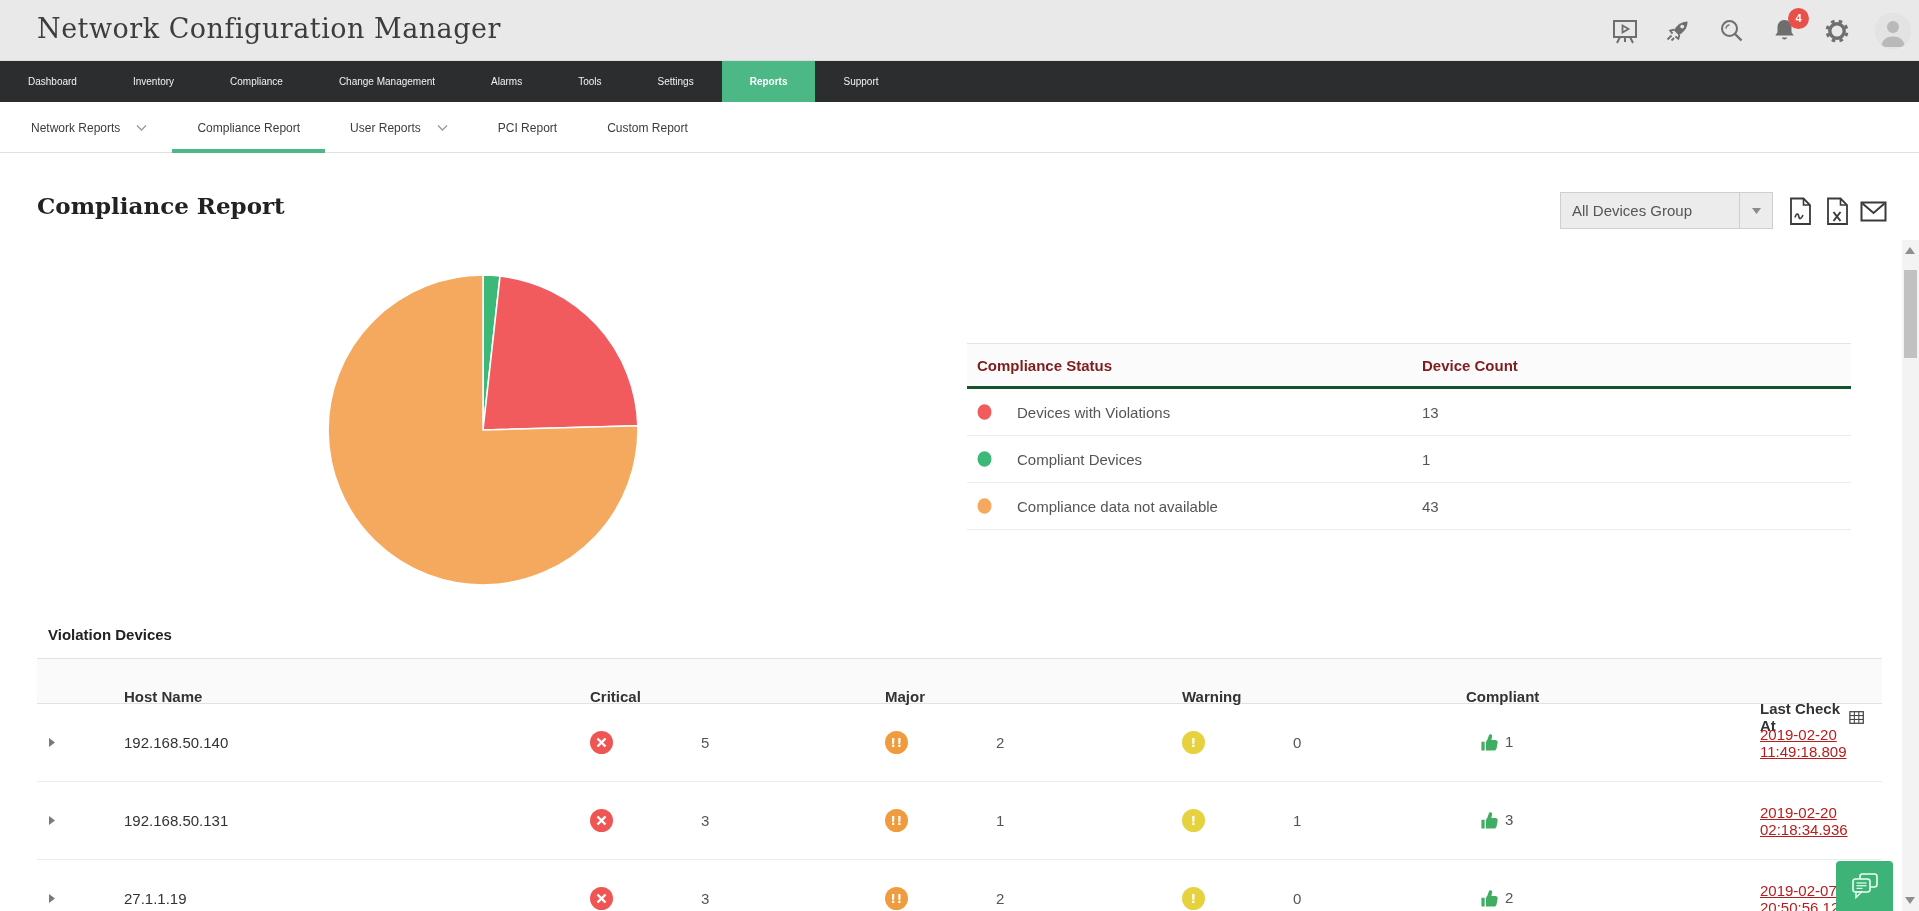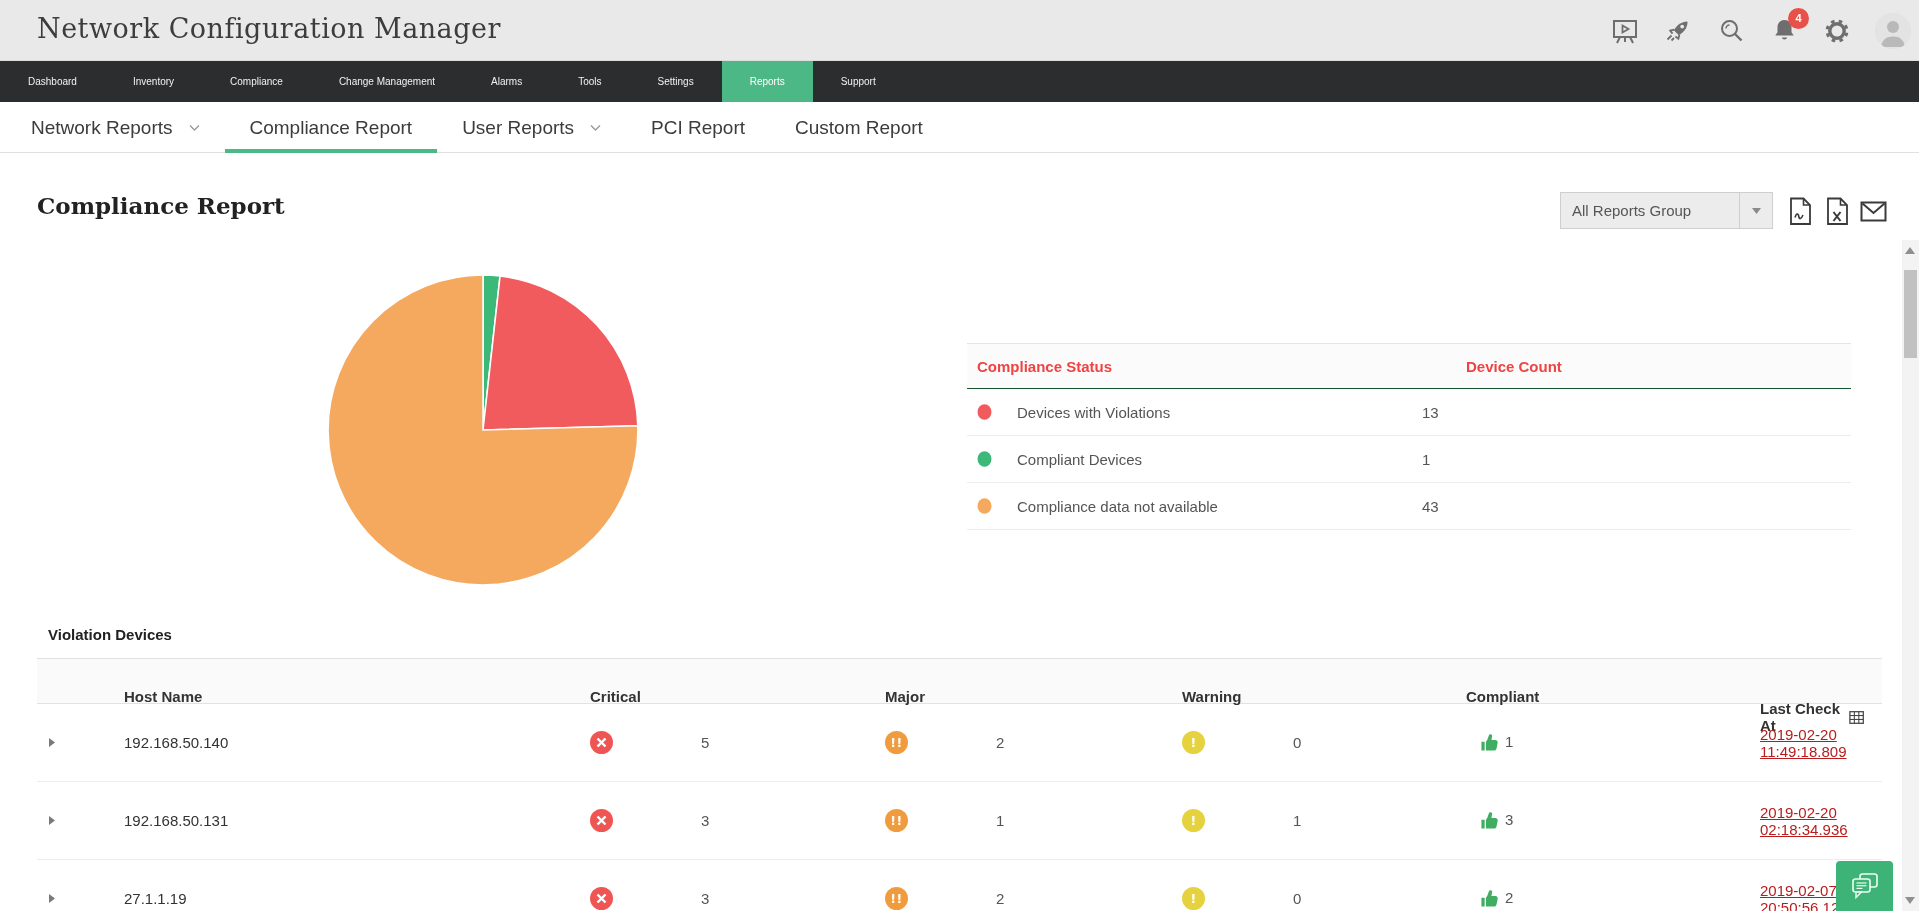--- a/index.html
+++ b/index.html
@@ -28,21 +28,21 @@
              background:#2b2d2f; display:flex; }
   .nav-item { height:41px; line-height:41px; padding:0 28px; color:#f2f2f2;
               font-size:10px; cursor:pointer; white-space:nowrap; }
   .nav-item.active { color:#fff; }
 
   
   .subnav { position:absolute; left:0; top:102px; width:1919px; height:51px;
             background:#fff; border-bottom:1px solid #e0e0e0; display:flex;
             padding-left:6px; }
   .sub-item { position:relative; height:51px; display:flex; align-items:center;
-              gap:16px; padding:0 25px; font-size:19px; color:#3c3c3c;
+              gap:16px; padding:0 25px; font-size:12px; color:#3c3c3c;
               cursor:pointer; white-space:nowrap; }
   .sub-underline { position:absolute; left:0; bottom:0; width:100%; height:4px; }
 
   
   .page-title { position:absolute; left:37px; top:192px;
                 font-family:"DejaVu Serif","Liberation Serif",serif;
                 font-size:23px; font-weight:600; color:#222; }
   .group-select { position:absolute; left:1560px; top:192px; width:213px; height:37px;
                   background:#ececec; border:1px solid #cfcfcf; display:flex;
                   align-items:center; cursor:pointer; }
@@ -52,22 +52,22 @@
   .export { position:absolute; top:196px; width:28px; height:30px; display:flex;
             align-items:center; justify-content:center; cursor:pointer; }
   .exp-pdf { left:1786px; } .exp-xls { left:1823px; } .exp-mail { left:1859px; }
 
   
   .pie { position:absolute; left:325px; top:272px; width:316px; height:316px; }
   .legend-table { position:absolute; left:967px; top:343px; width:884px;
                   font-size:15px; }
   .lt-head { display:grid; grid-template-columns:445px 1fr; align-items:center;
              height:46px; padding-left:10px; background:#fbfbfb;
-             border-top:1px solid #e4e4e4; border-bottom:1px solid #14532d;
-             font-weight:bold; color:#ef4444;gap:44px; }
+             border-top:1px solid #e4e4e4; border-bottom:3px solid #14532d;
+             font-weight:bold; color:#7f1d1d; }
   .lt-row { display:grid; grid-template-columns:40px 405px 1fr; align-items:center;
             height:47px; padding-left:10px; border-bottom:1px solid #ececec;
             color:#555; }
   .lt-dot { display:block; }
 
   
   .vio-title { position:absolute; left:48px; top:626px; font-size:15px;
                font-weight:bold; color:#222; }
   .vtable { position:absolute; left:37px; top:658px; width:1845px; }
   .v-head, .v-row { display:grid;
@@ -161,21 +161,21 @@
 </div>
 
 <nav class="mainnav">
   <div class="nav-item">Dashboard</div>
   <div class="nav-item">Inventory</div>
   <div class="nav-item">Compliance</div>
   <div class="nav-item">Change Management</div>
   <div class="nav-item">Alarms</div>
   <div class="nav-item">Tools</div>
   <div class="nav-item">Settings</div>
-  <div class="nav-item active" style="background: rgb(76, 184, 133);">Reports</div>
+  <div class="nav-item active" style="background: rgb(76, 184, 133); font-weight: bold;">Reports</div>
   <div class="nav-item">Support</div>
 </nav>
 
 <div class="subnav">
   <div class="sub-item">
     <span>Network Reports</span>
     <svg width="11" height="8" viewBox="0 0 11 8">
         <polyline points="1,1.5 5.5,6 10,1.5" fill="none" stroke="#9a9a9a" stroke-width="1.4"></polyline>
       </svg>
   </div>
@@ -193,21 +193,21 @@
     <span>PCI Report</span>
   </div>
   <div class="sub-item">
     <span>Custom Report</span>
   </div>
 </div>
 
 <h1 class="page-title">Compliance Report</h1>
 
 <div class="group-select">
-  <span class="gs-label">All Reports Group</span>
+  <span class="gs-label">All Devices Group</span>
   <span class="gs-caret">
     <svg width="9" height="6" viewBox="0 0 9 6">
         <polygon points="0,0 9,0 4.5,6" fill="#8a8a8a"></polygon>
       </svg>
   </span>
 </div>
 
 <div class="export exp-pdf">
   <svg width="25" height="29" viewBox="0 0 25 29">
     <path d="M3,1.5 h12.5 l6.5,6.5 v19 h-19 z" fill="none" stroke="#3a3a3a" stroke-width="1.8"></path>

